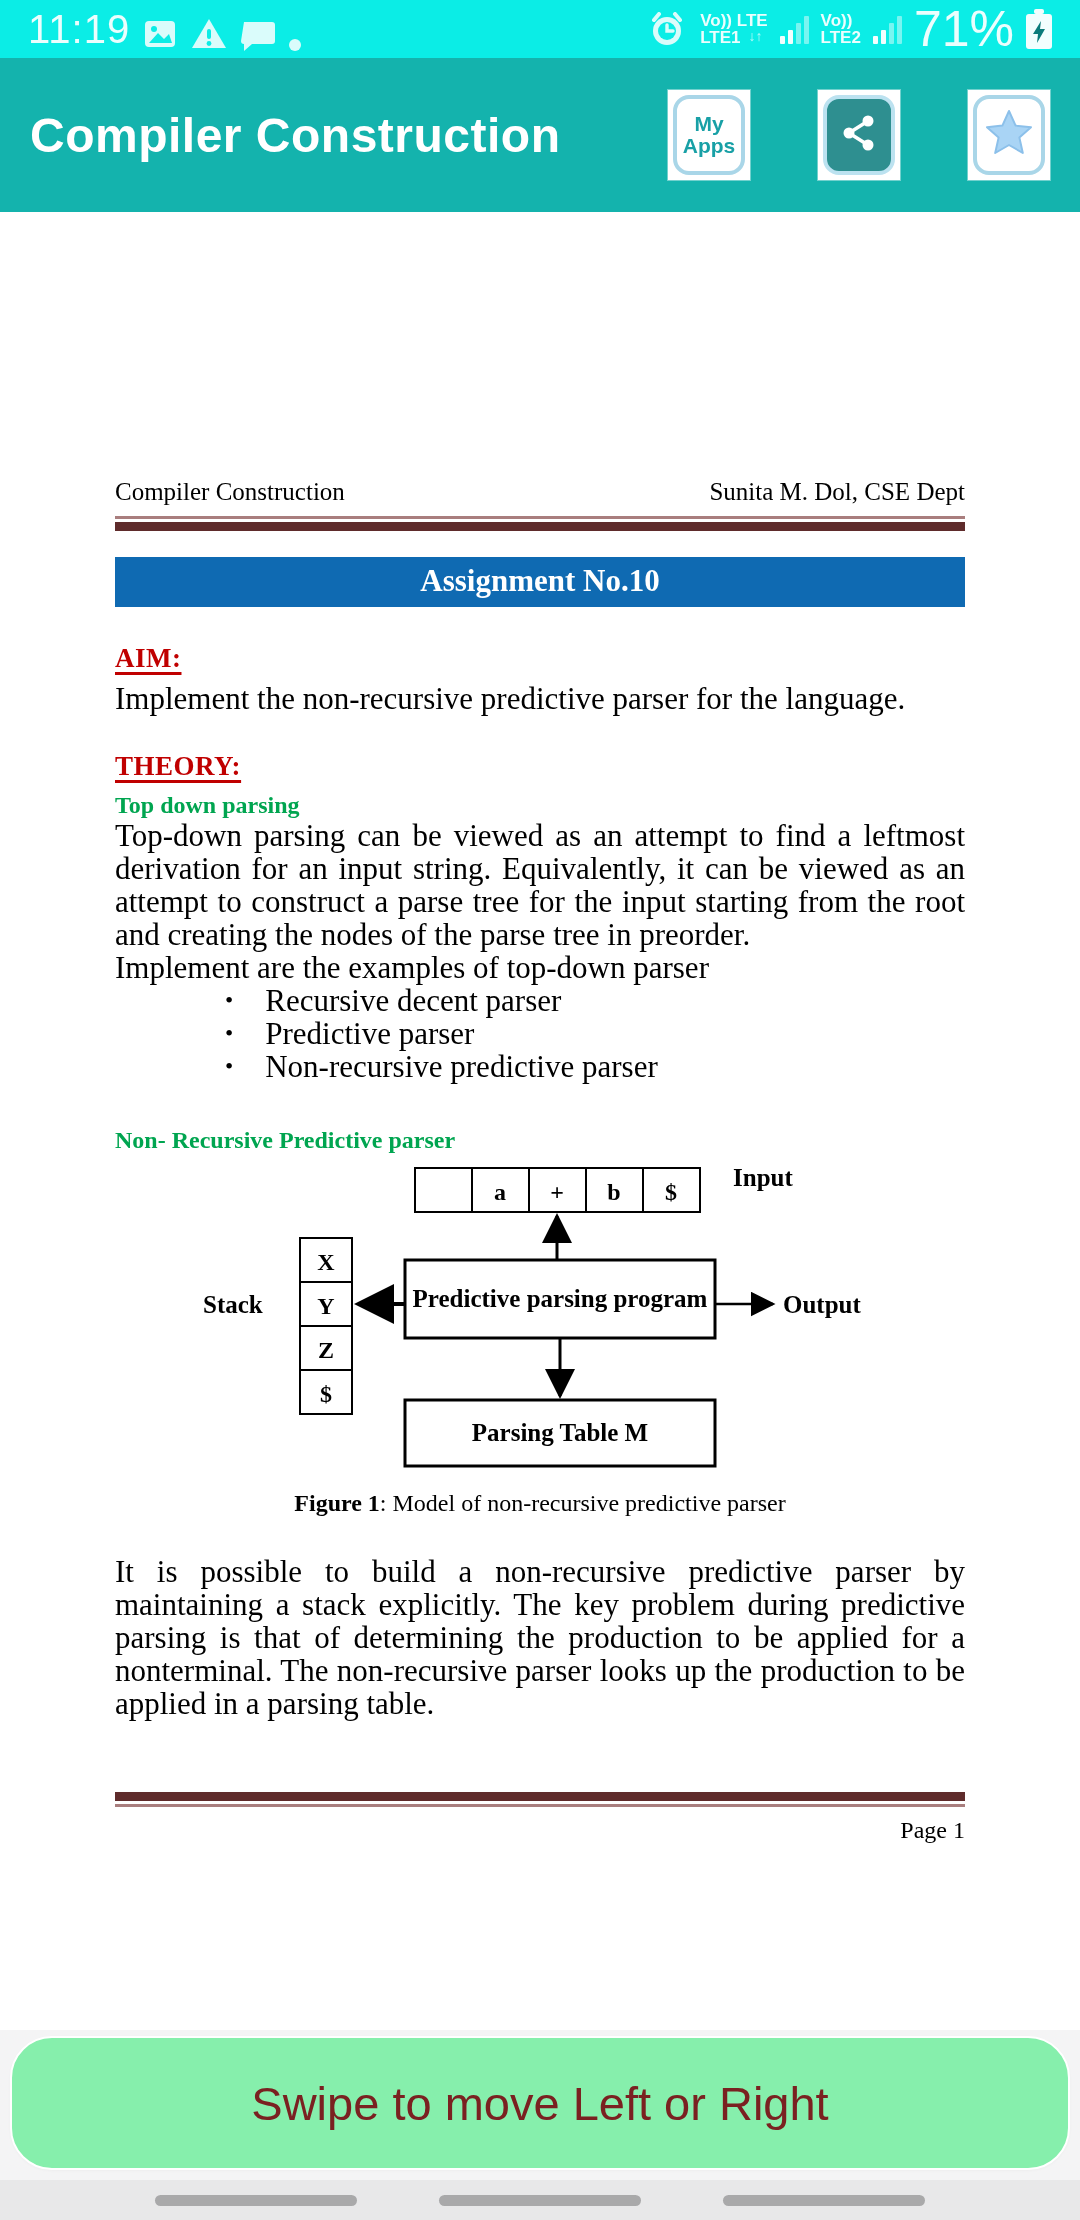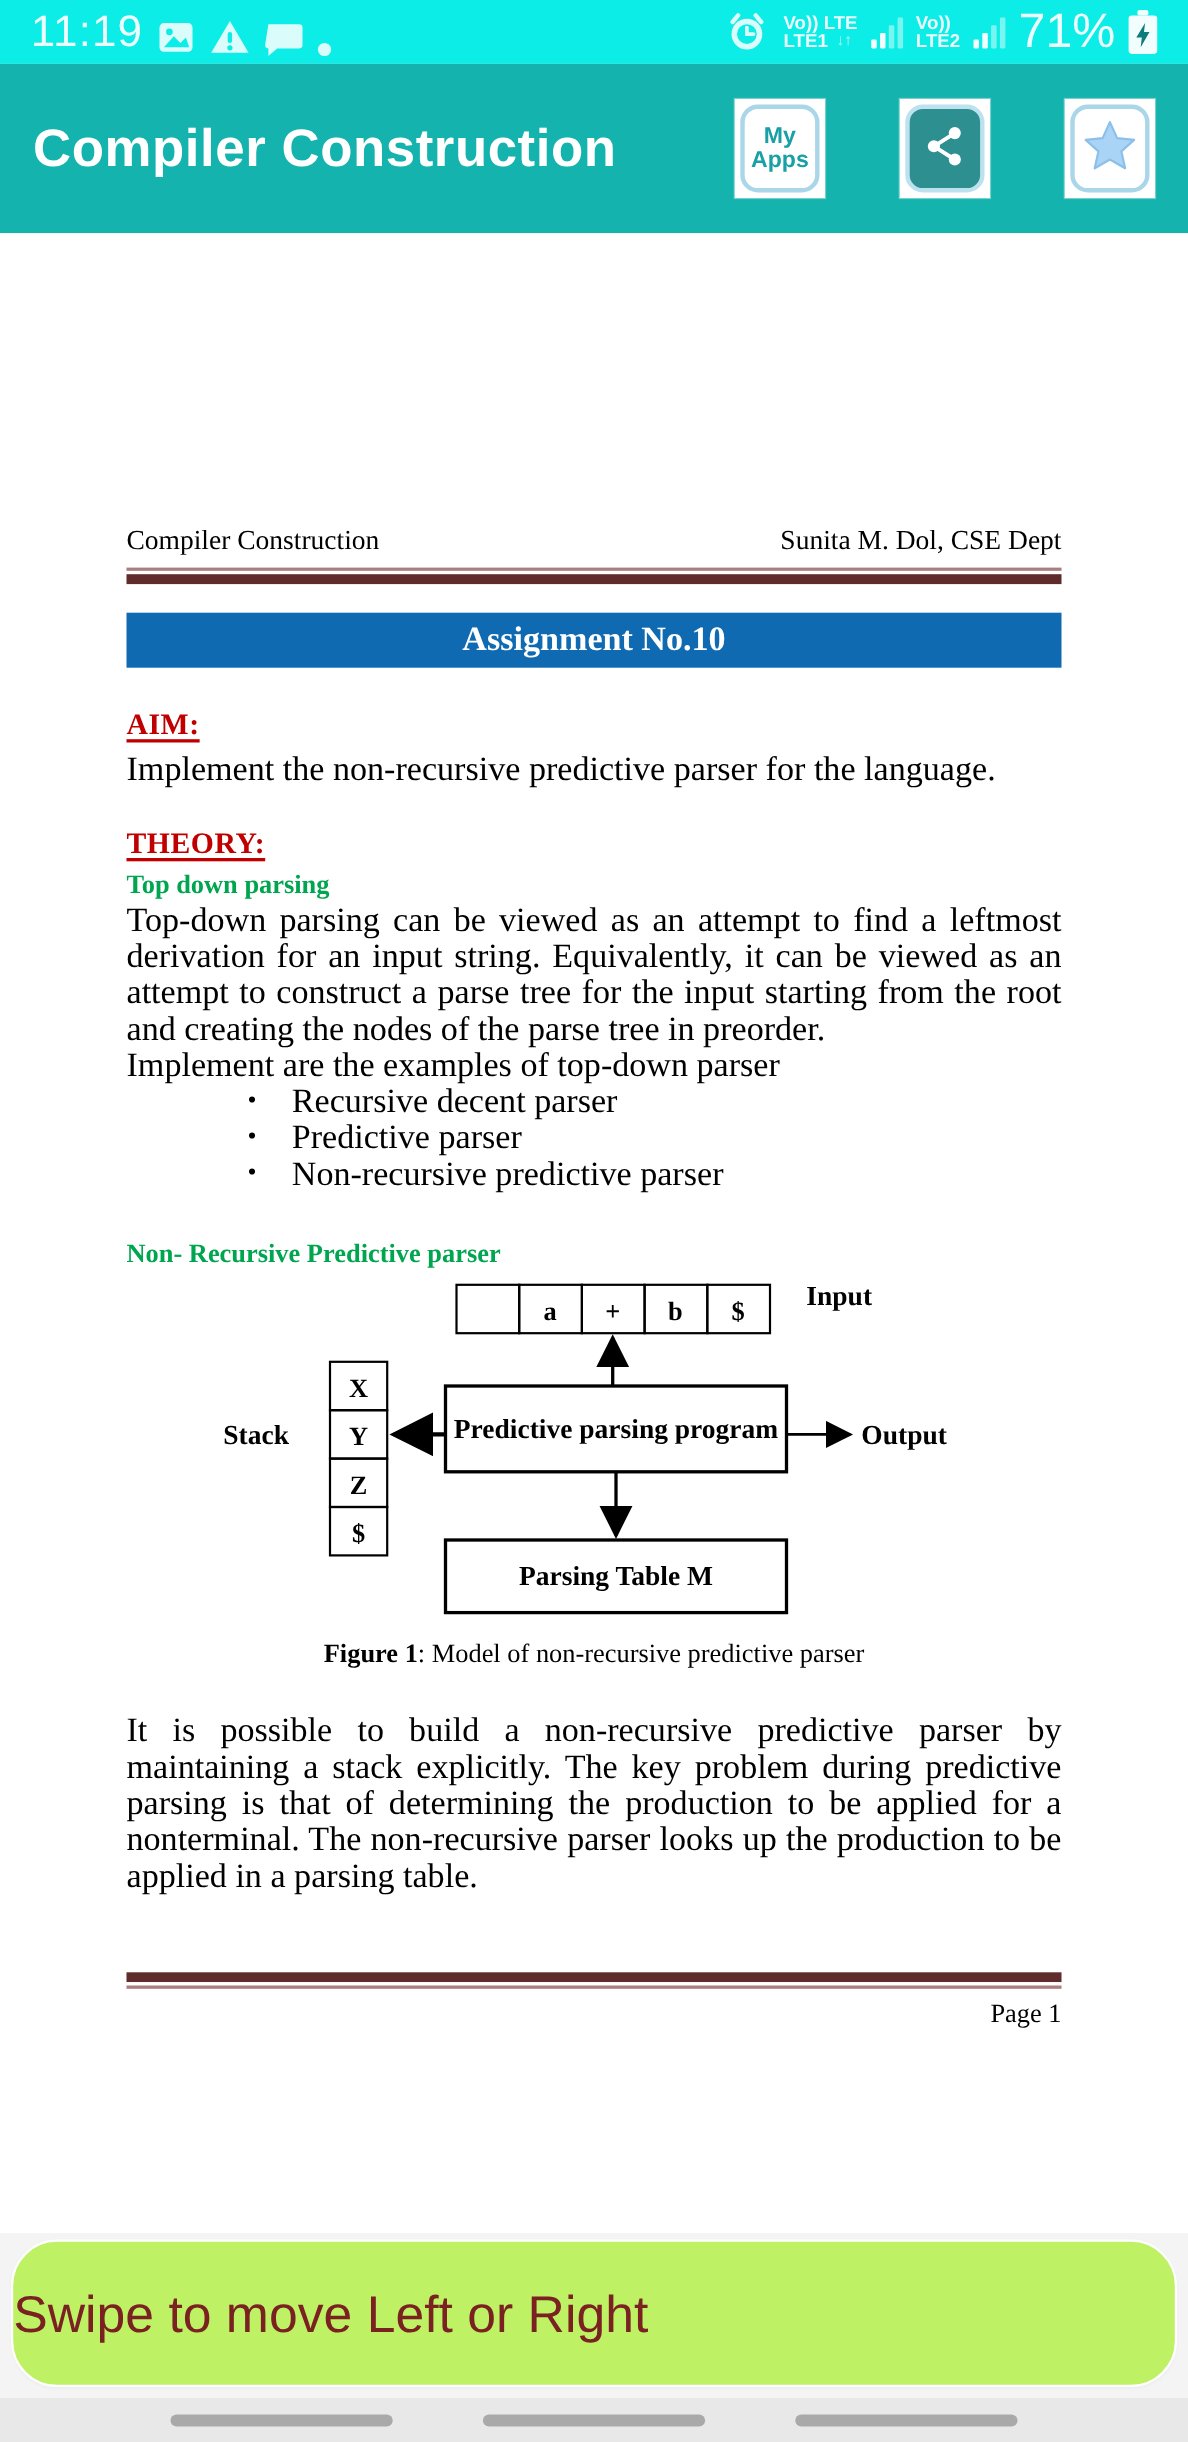--- a/index.html
+++ b/index.html
@@ -16,21 +16,21 @@
   .sb-time { font-size:40px; color:rgba(255,255,255,.92); letter-spacing:1px; }
   .sb-icon { display:flex; align-items:center; opacity:.92; }
   .sb-right { margin-left:auto; display:flex; align-items:center; gap:12px; }
   .sim-block { display:flex; flex-direction:column; line-height:1.0; font-weight:bold;
                font-size:17px; color:rgba(255,255,255,.92);text-align:center; }
   .sim-row { display:flex; gap:8px; }
   .sim-arrows { font-size:14px; opacity:.75; }
   .sig-bars { display:flex; align-items:flex-end; gap:3px; height:30px; }
   .sig-bars i { display:block; width:5px; background:rgba(255,255,255,.95); border-radius:1px; }
   .sig-bars i.dim { background:rgba(255,255,255,.45); }
-  .sb-batt-pct { font-size:44px; color:rgba(255,255,255,.92);text-align:center; }
+  .sb-batt-pct { font-size:50px; color:rgba(255,255,255,.92);text-align:center; }
   .battery { position:relative; width:26px; height:40px; }
   .battery .nub { position:absolute; top:0; left:8px; width:10px; height:5px; background:rgba(255,255,255,.95); border-radius:2px; }
   .battery .bod { position:absolute; top:5px; left:0; width:26px; height:35px; background:rgba(255,255,255,.95); border-radius:3px;
                   display:flex; align-items:center; justify-content:center; }
 
   
   .app-bar {
     position:absolute; top:58px; left:0; width:1080px; height:154px;
     background:#14B3AD; display:flex; align-items:center; padding:0 30px;
   }
@@ -72,22 +72,22 @@
   .closing { margin-top:38px; }
   .footer-rule { margin-top:72px; }
   .footer-rule .thin { height:3px; background:#A97E7E; }
   .footer-rule .gap { height:3px; background:#ffffff; }
   .footer-rule .thick { height:9px; background:#5F2B2B; }
   .page-num { text-align:right; font-size:24px; margin-top:10px; }
 
   
   .bottom-strip { position:absolute; top:2030px; left:0; width:1080px; height:150px; background:#F4F4F5; }
   .swipe-card { position:absolute; top:6px; left:10px; right:10px; height:134px;
-                background:#bef264; border:2px solid #ffffff; border-radius:42px;
-                display:flex; align-items:center; justify-content:flex-start;
+                background:#86efac; border:2px solid #ffffff; border-radius:42px;
+                display:flex; align-items:center; justify-content:center;
                 box-shadow:0 1px 3px rgba(0,0,0,.03); cursor:pointer; }
   .swipe-text { color:#7A2121; font-size:47px; }
   .nav-bar { position:absolute; top:2180px; left:0; width:1080px; height:40px; background:#E8E8E9;
              display:flex; align-items:center; justify-content:center; gap:82px; }
   .nav-pill { width:202px; height:11px; border-radius:6px; background:#A9A9AA; cursor:pointer; }
 </style>
 </head>
 <body>
 
 <div class="status-bar">

